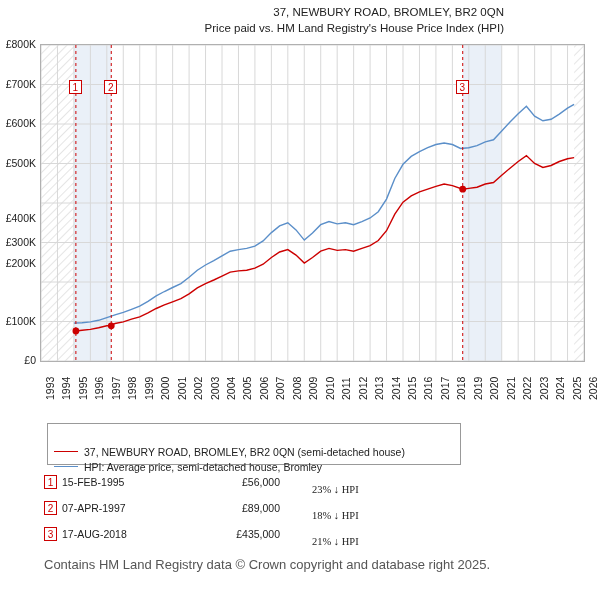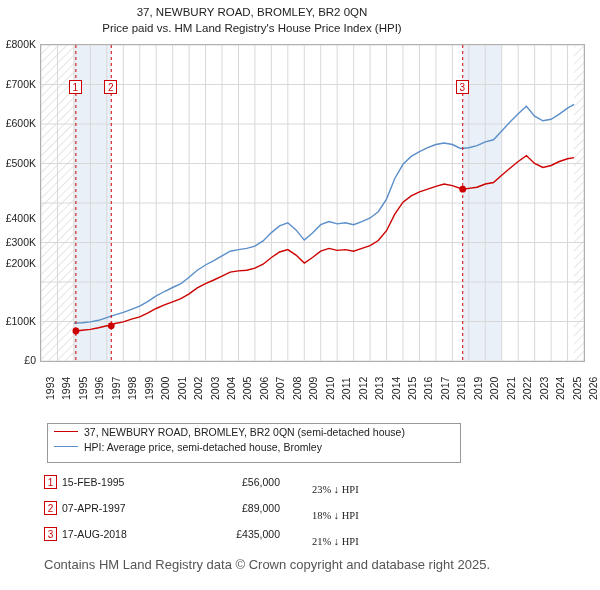--- a/index.html
+++ b/index.html
@@ -17,21 +17,21 @@
   .page {
     position: relative;
     width: 600px;
     height: 590px;
   }
   .title-block {
     position: absolute;
     top: 4px;
     left: 0;
     width: 504px;
-    text-align: center;
+    text-align: right;
   }
   .title-line {
     font-size: 11.5px;
     color: #222;
     line-height: 16px;
   }
   .chart-area {
     position: absolute;
     left: 40px;
     top: 44px;
@@ -98,21 +98,21 @@
   }
   .legend {
     position: absolute;
     left: 47px;
     top: 423px;
     width: 414px;
     height: 40px;
     border: 1px solid #999;
     box-sizing: border-box;
     background: #fff;
-    padding: 0 6px;
+    padding: 20px 6px;
   }
   .legend-row {
     display: flex;
     align-items: center;
     height: 15px;
     font-size: 10.5px;
     color: #222;
   }
   .legend-swatch {
     width: 24px;

